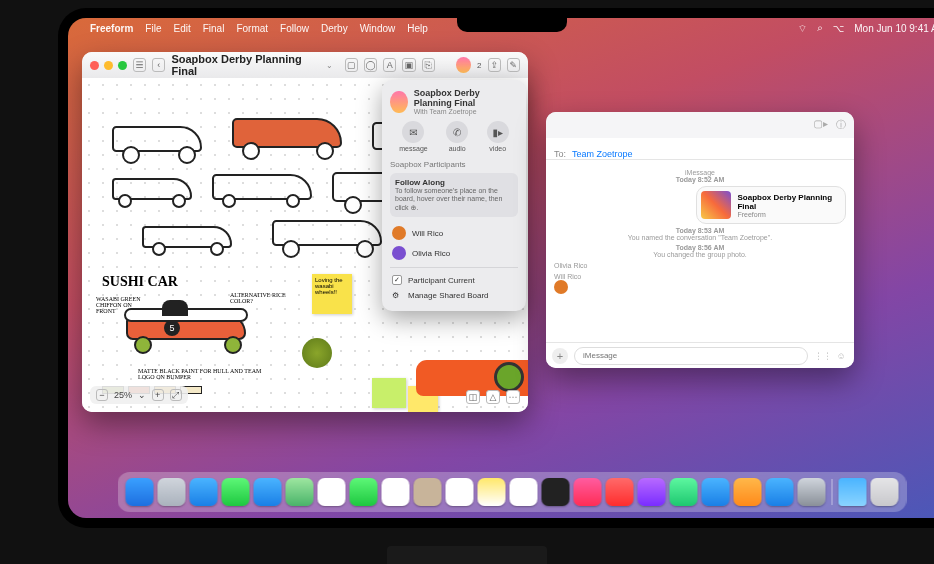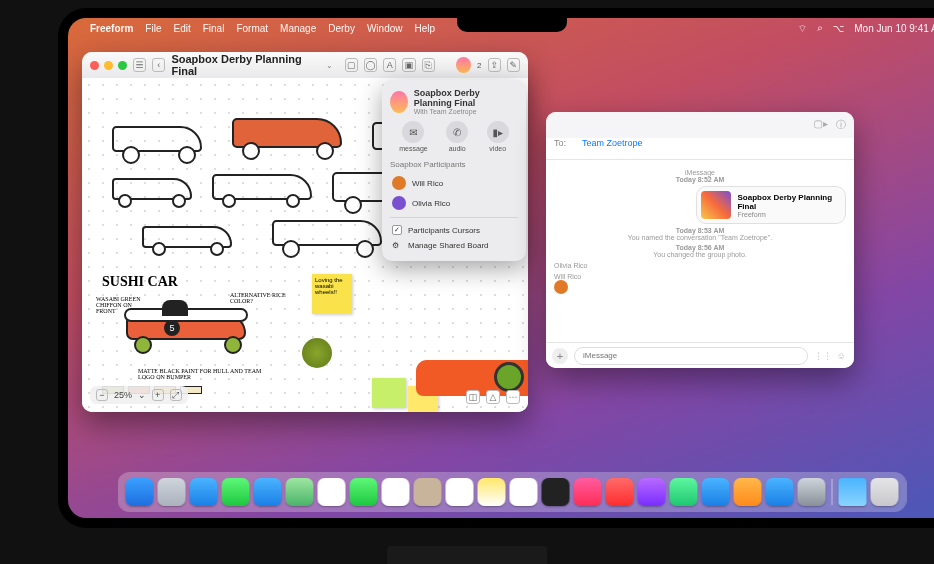--- a/index.html
+++ b/index.html
@@ -56,21 +56,21 @@
   .pop-section{font-size:8px;color:#777;margin:4px 0;}
   .pop-card{background:#e0e0e4;border-radius:6px;padding:5px;margin-bottom:6px;}
   .pop-card .t{font-weight:600;font-size:8px;}
   .pop-card .d{font-size:7px;color:#666;line-height:1.2;}
   .pop-row{display:flex;align-items:center;gap:6px;padding:3px 2px;font-size:8px;}
   .pop-row .av{width:14px;height:14px;border-radius:50%;}
   .chk{width:10px;height:10px;border:1px solid #999;border-radius:2px;display:inline-flex;align-items:center;justify-content:center;font-size:7px;background:#fff;}
 
   
   .msgs .body{height:calc(100% - 26px);background:#fff;position:relative;font-size:9px;}
-  .to-row{height:22px;border-bottom:1px solid #e5e5e5;display:flex;align-items:flex-start;padding:0 8px;gap:16px;color:#888;}
+  .to-row{height:22px;border-bottom:1px solid #e5e5e5;display:flex;align-items:flex-end;padding:0 8px;gap:6px;color:#888;}
   .to-row .chip{color:#0a7aff;}
   .thread{position:absolute;top:22px;left:0;right:0;bottom:26px;padding:6px 8px;overflow:hidden;}
   .meta{ text-align:center; font-size:7px; color:#9a9a9a; margin:3px 0;}
   .bubble{max-width:65%;padding:5px 8px;border-radius:12px;font-size:8px;line-height:1.25;margin:2px 0;}
   .out{background:#0a84ff;color:#fff;margin-left:auto;border-bottom-right-radius:4px;}
   .in{background:#e9e9eb;color:#222;border-bottom-left-radius:4px;}
   .from{font-size:7px;color:#999;margin-top:4px;}
   .attach{margin-left:auto;width:150px;border:1px solid #e0e0e0;border-radius:10px;padding:4px;display:flex;gap:6px;align-items:center;background:#fafafa;}
   .attach .thumb{width:34px;height:28px;border-radius:4px;background:linear-gradient(45deg,#f7c948,#f76a3c,#7a4fd0);} 
   .attach .txt .t{font-size:8px;font-weight:600;}
@@ -88,21 +88,21 @@
   <div class="screen">
     <div class="notch"></div>
 
     <div class="menubar">
       <span class="apple menuitem"></span>
       <span class="menuitem bold">Freeform</span>
       <span class="menuitem">File</span>
       <span class="menuitem">Edit</span>
       <span class="menuitem">Final</span>
       <span class="menuitem">Format</span>
-      <span class="menuitem">Manage</span>
+      <span class="menuitem">Follow</span>
       <span class="menuitem">Derby</span>
       <span class="menuitem">Window</span>
       <span class="menuitem">Help</span>
       <div class="right">
         <span class="menuitem">⌔</span>
         <span class="menuitem">⌕</span>
         <span class="menuitem">⌥</span>
         <span class="menuitem">Mon Jun 10  9:41 AM</span>
       </div>
     </div>
@@ -222,32 +222,36 @@
         <div class="pop-act">
             <div class="circ">✆</div>
             <span>audio</span>
           </div>
         <div class="pop-act">
             <div class="circ">▮▸</div>
             <span>video</span>
           </div>
       </div>
       <div class="pop-section">Soapbox Participants</div>
+      <div class="pop-card">
+        <div class="t">Follow Along</div>
+        <div class="d">To follow someone's place on the board, hover over their name, then click ⊕.</div>
+      </div>
       <div class="pop-row">
         <span class="av" style="background:#e07a28;"></span>
         <span>Will Rico</span>
       </div>
       <div class="pop-row">
         <span class="av" style="background:#7a4fd0;"></span>
         <span>Olivia Rico</span>
       </div>
       <div style="height:1px;background:#d5d5d8;margin:4px 0;"></div>
       <div class="pop-row">
         <span class="chk">✓</span>
-        <span>Participants Cursors</span>
+        <span>Participant Current</span>
       </div>
       <div class="pop-row">
         <span style="width:10px;">⚙︎</span>
         <span>Manage Shared Board</span>
       </div>
     </div>
 
     <div class="window msgs" style="left:478px; top:94px; width:308px; height:256px;">
       <div class="titlebar" style="background:#f5f5f7;">
         <div class="right-icons">

